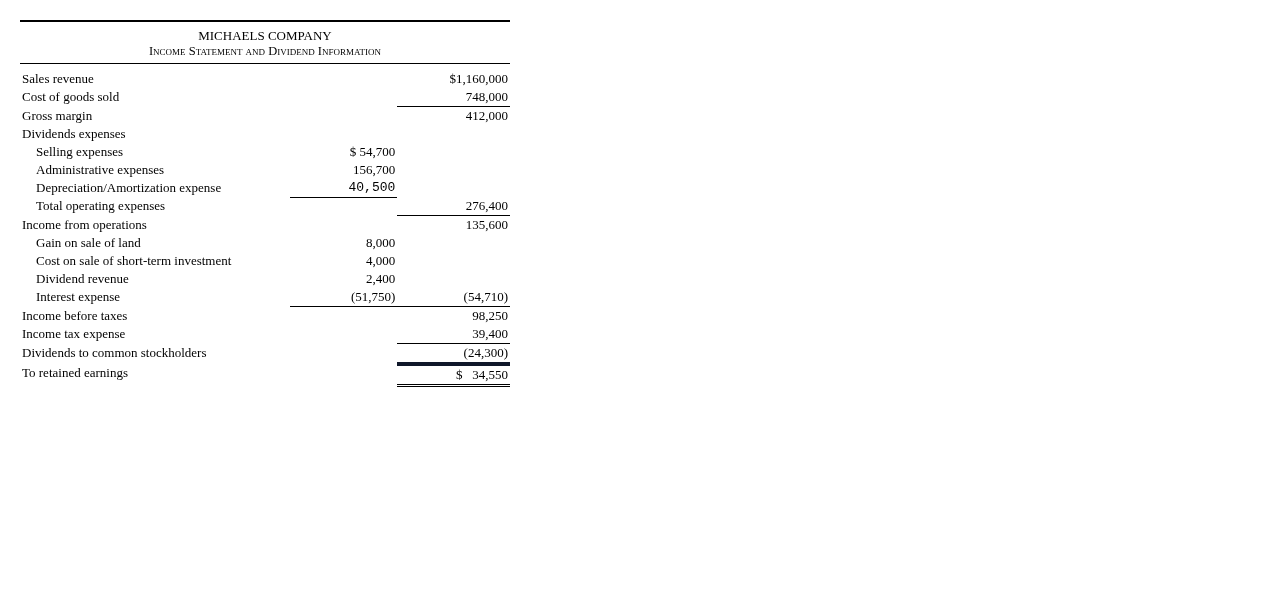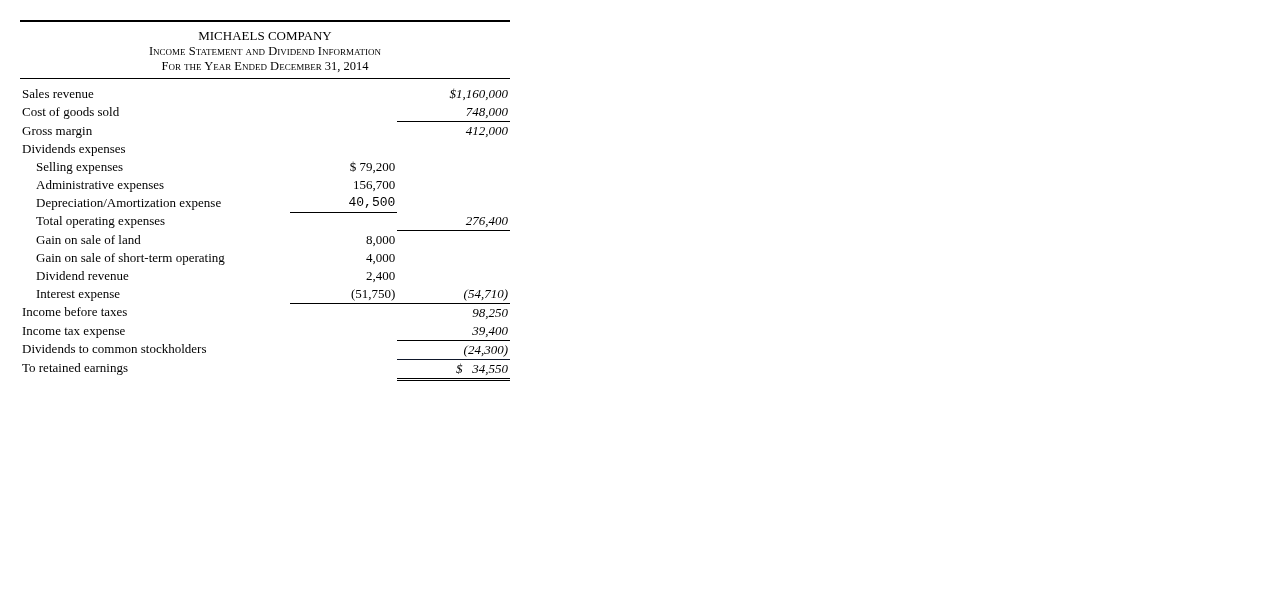--- a/index.html
+++ b/index.html
@@ -45,32 +45,31 @@
       width: 100%;
       border-collapse: collapse;
     }
     td {
       padding: 1px 2px;
       vertical-align: top;
       white-space: nowrap;
     }
     .col-label { width: 55%; }
     .col-mid { width: 22%; text-align: right; }
-    .col-right { width: 23%; text-align: right; font-style: italic; }
+    .col-right { width: 23%; text-align: right; }
     .indent1 { padding-left: 16px; }
   </style>
 </head>
 <body>
 
 <div class="page">
   <div class="statement">
     <div class="header">
       <div class="company">MICHAELS COMPANY</div>
       <div class="title">Income Statement and Dividend Information</div>
-      <div class="subtitle">For the Year Ended December 31, 2014</div>
     </div>
 
     <table>
 
       <tbody>
           <tr>
         <td class="col-label">Sales revenue</td>
         <td class="col-mid"></td>
         <td class="col-right">$1,160,000</td>
       </tr>
@@ -88,21 +87,21 @@
       </tr>
 
       <tr>
         <td class="col-label">Dividends expenses</td>
         <td class="col-mid"></td>
         <td class="col-right"></td>
       </tr>
 
       <tr>
         <td class="col-label indent1">Selling expenses</td>
-        <td class="col-mid">$ 79,200</td>
+        <td class="col-mid">$ 54,700</td>
         <td class="col-right"></td>
       </tr>
 
       <tr>
         <td class="col-label indent1">Administrative expenses</td>
         <td class="col-mid">156,700</td>
         <td class="col-right"></td>
       </tr>
 
       <tr>
@@ -110,30 +109,35 @@
         <td class="col-mid" style="border-bottom:1px solid #000;font-family:Liberation Mono, monospace;">40,500</td>
         <td class="col-right"></td>
       </tr>
 
       <tr>
         <td class="col-label indent1">Total operating expenses</td>
         <td class="col-mid"></td>
         <td class="col-right" style="border-bottom:1px solid #000;">276,400</td>
       </tr>
 
+      <tr>
+        <td class="col-label">Income from operations</td>
+        <td class="col-mid"></td>
+        <td class="col-right">135,600</td>
+      </tr>
 
 
       <tr>
         <td class="col-label indent1">Gain on sale of land</td>
         <td class="col-mid">8,000</td>
         <td class="col-right"></td>
       </tr>
 
       <tr>
-        <td class="col-label indent1">Gain on sale of short-term operating</td>
+        <td class="col-label indent1">Cost on sale of short-term investment</td>
         <td class="col-mid">4,000</td>
         <td class="col-right"></td>
       </tr>
 
       <tr>
         <td class="col-label indent1">Dividend revenue</td>
         <td class="col-mid">2,400</td>
         <td class="col-right"></td>
       </tr>
 
@@ -152,21 +156,21 @@
       <tr>
         <td class="col-label">Income tax expense</td>
         <td class="col-mid"></td>
         <td class="col-right" style="border-bottom:1px solid #000;">39,400</td>
       </tr>
 
 
       <tr>
         <td class="col-label">Dividends to common stockholders</td>
         <td class="col-mid"></td>
-        <td class="col-right" style="border-bottom:1px solid #0f172a;">(24,300)</td>
+        <td class="col-right" style="border-bottom:4px solid #0f172a;">(24,300)</td>
       </tr>
 
       <tr>
         <td class="col-label">To retained earnings</td>
         <td class="col-mid"></td>
         <td class="col-right" style="border-bottom:3px double #000;margin-top:24px;">
           <span>$</span>
           &nbsp;&nbsp;<span>34,550</span>
         </td>
       </tr>

